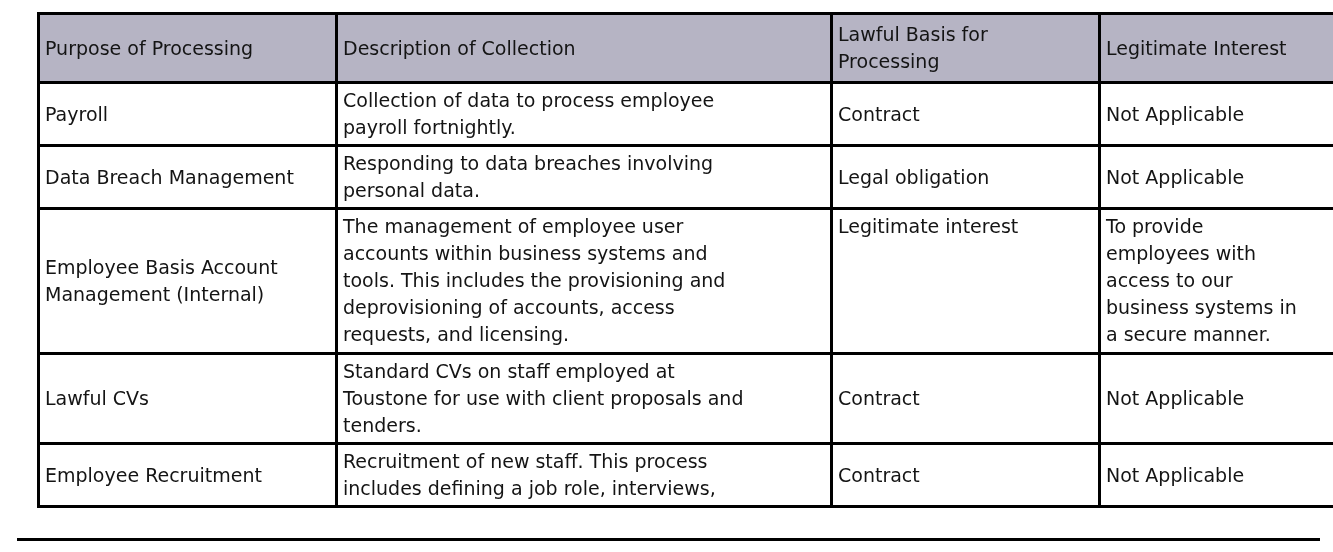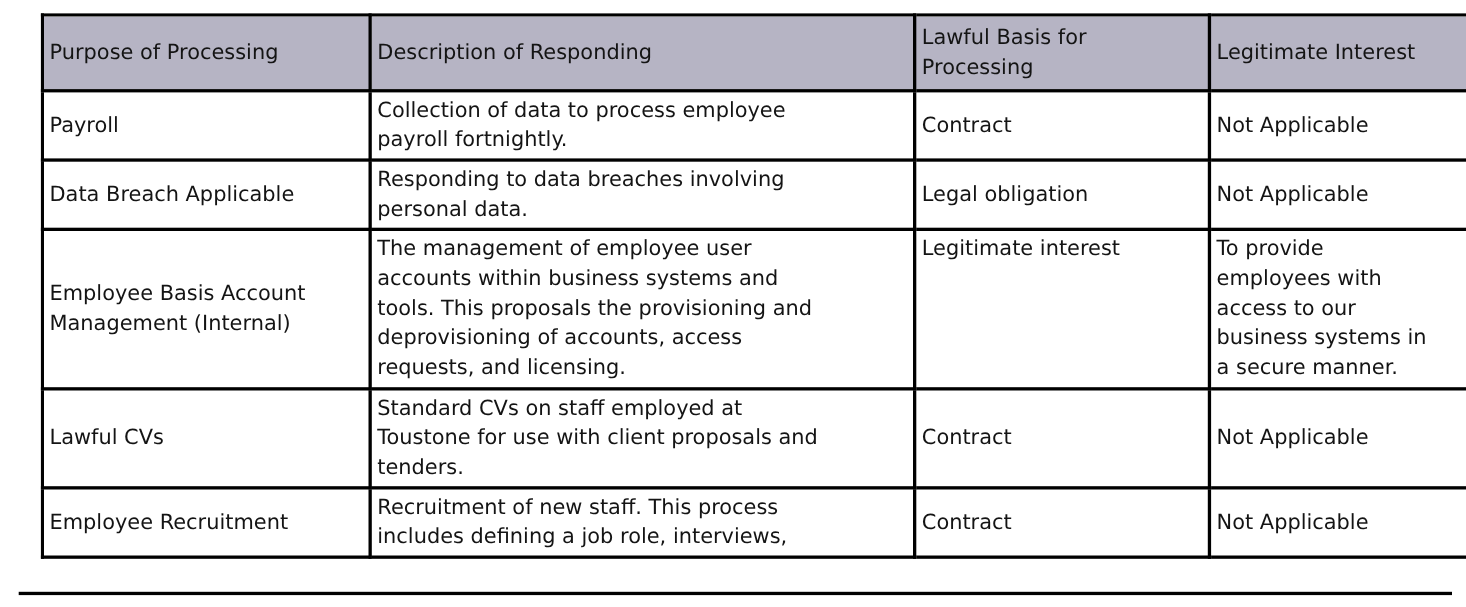--- a/index.html
+++ b/index.html
@@ -53,47 +53,47 @@
   <table class="register">
     <colgroup>
       <col class="c1">
         <col class="c2">
         <col class="c3">
         <col class="c4">
     </colgroup>
     <thead>
       <tr>
         <th>Purpose of Processing</th>
-        <th>Description of Responding</th>
+        <th>Description of Collection</th>
         <th>Lawful Basis for
 Processing</th>
         <th>Legitimate Interest</th>
       </tr>
     </thead>
     <tbody>
         <tr>
           <td>Payroll</td>
           <td>Collection of data to process employee
 payroll fortnightly.</td>
           <td>Contract</td>
           <td>Not Applicable</td>
         </tr>
         <tr>
-          <td>Data Breach Applicable</td>
+          <td>Data Breach Management</td>
           <td>Responding to data breaches involving
 personal data.</td>
           <td>Legal obligation</td>
           <td>Not Applicable</td>
         </tr>
         <tr>
           <td>Employee Basis Account
 Management (Internal)</td>
           <td>The management of employee user
 accounts within business systems and
-tools. This proposals the provisioning and
+tools. This includes the provisioning and
 deprovisioning of accounts, access
 requests, and licensing.</td>
           <td>Legitimate interest</td>
           <td>To provide
 employees with
 access to our
 business systems in
 a secure manner.</td>
         </tr>
         <tr>

